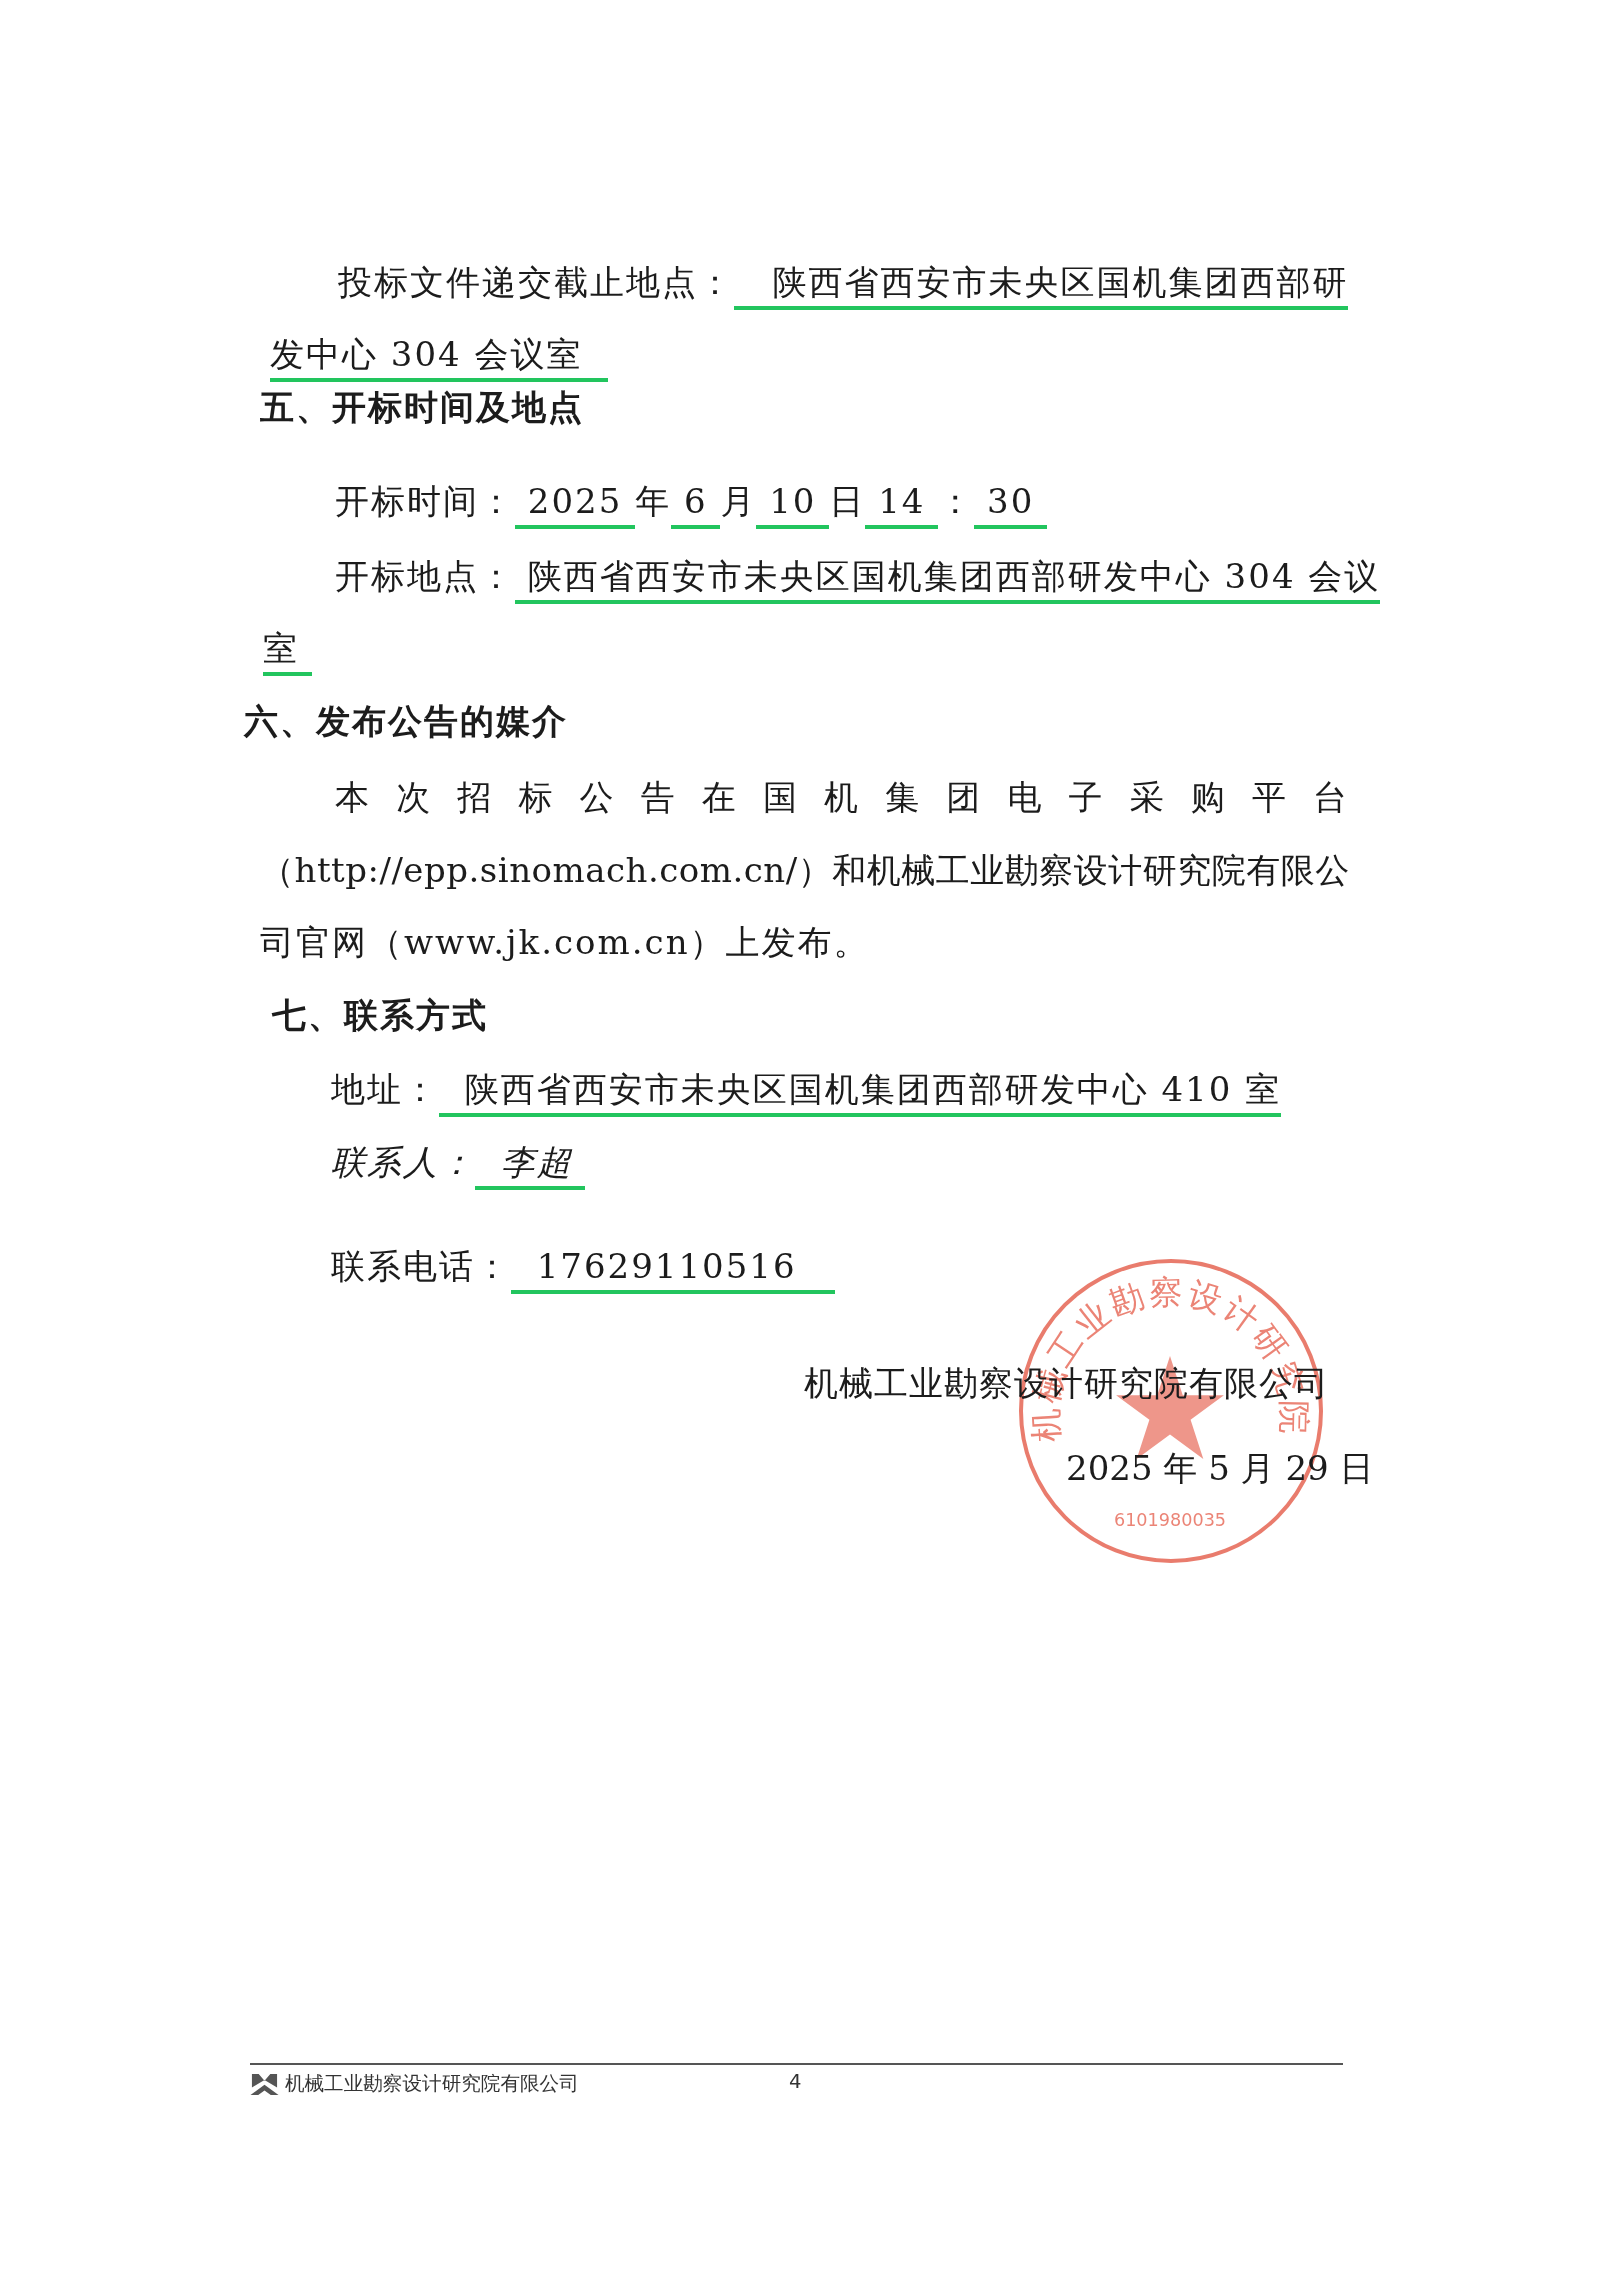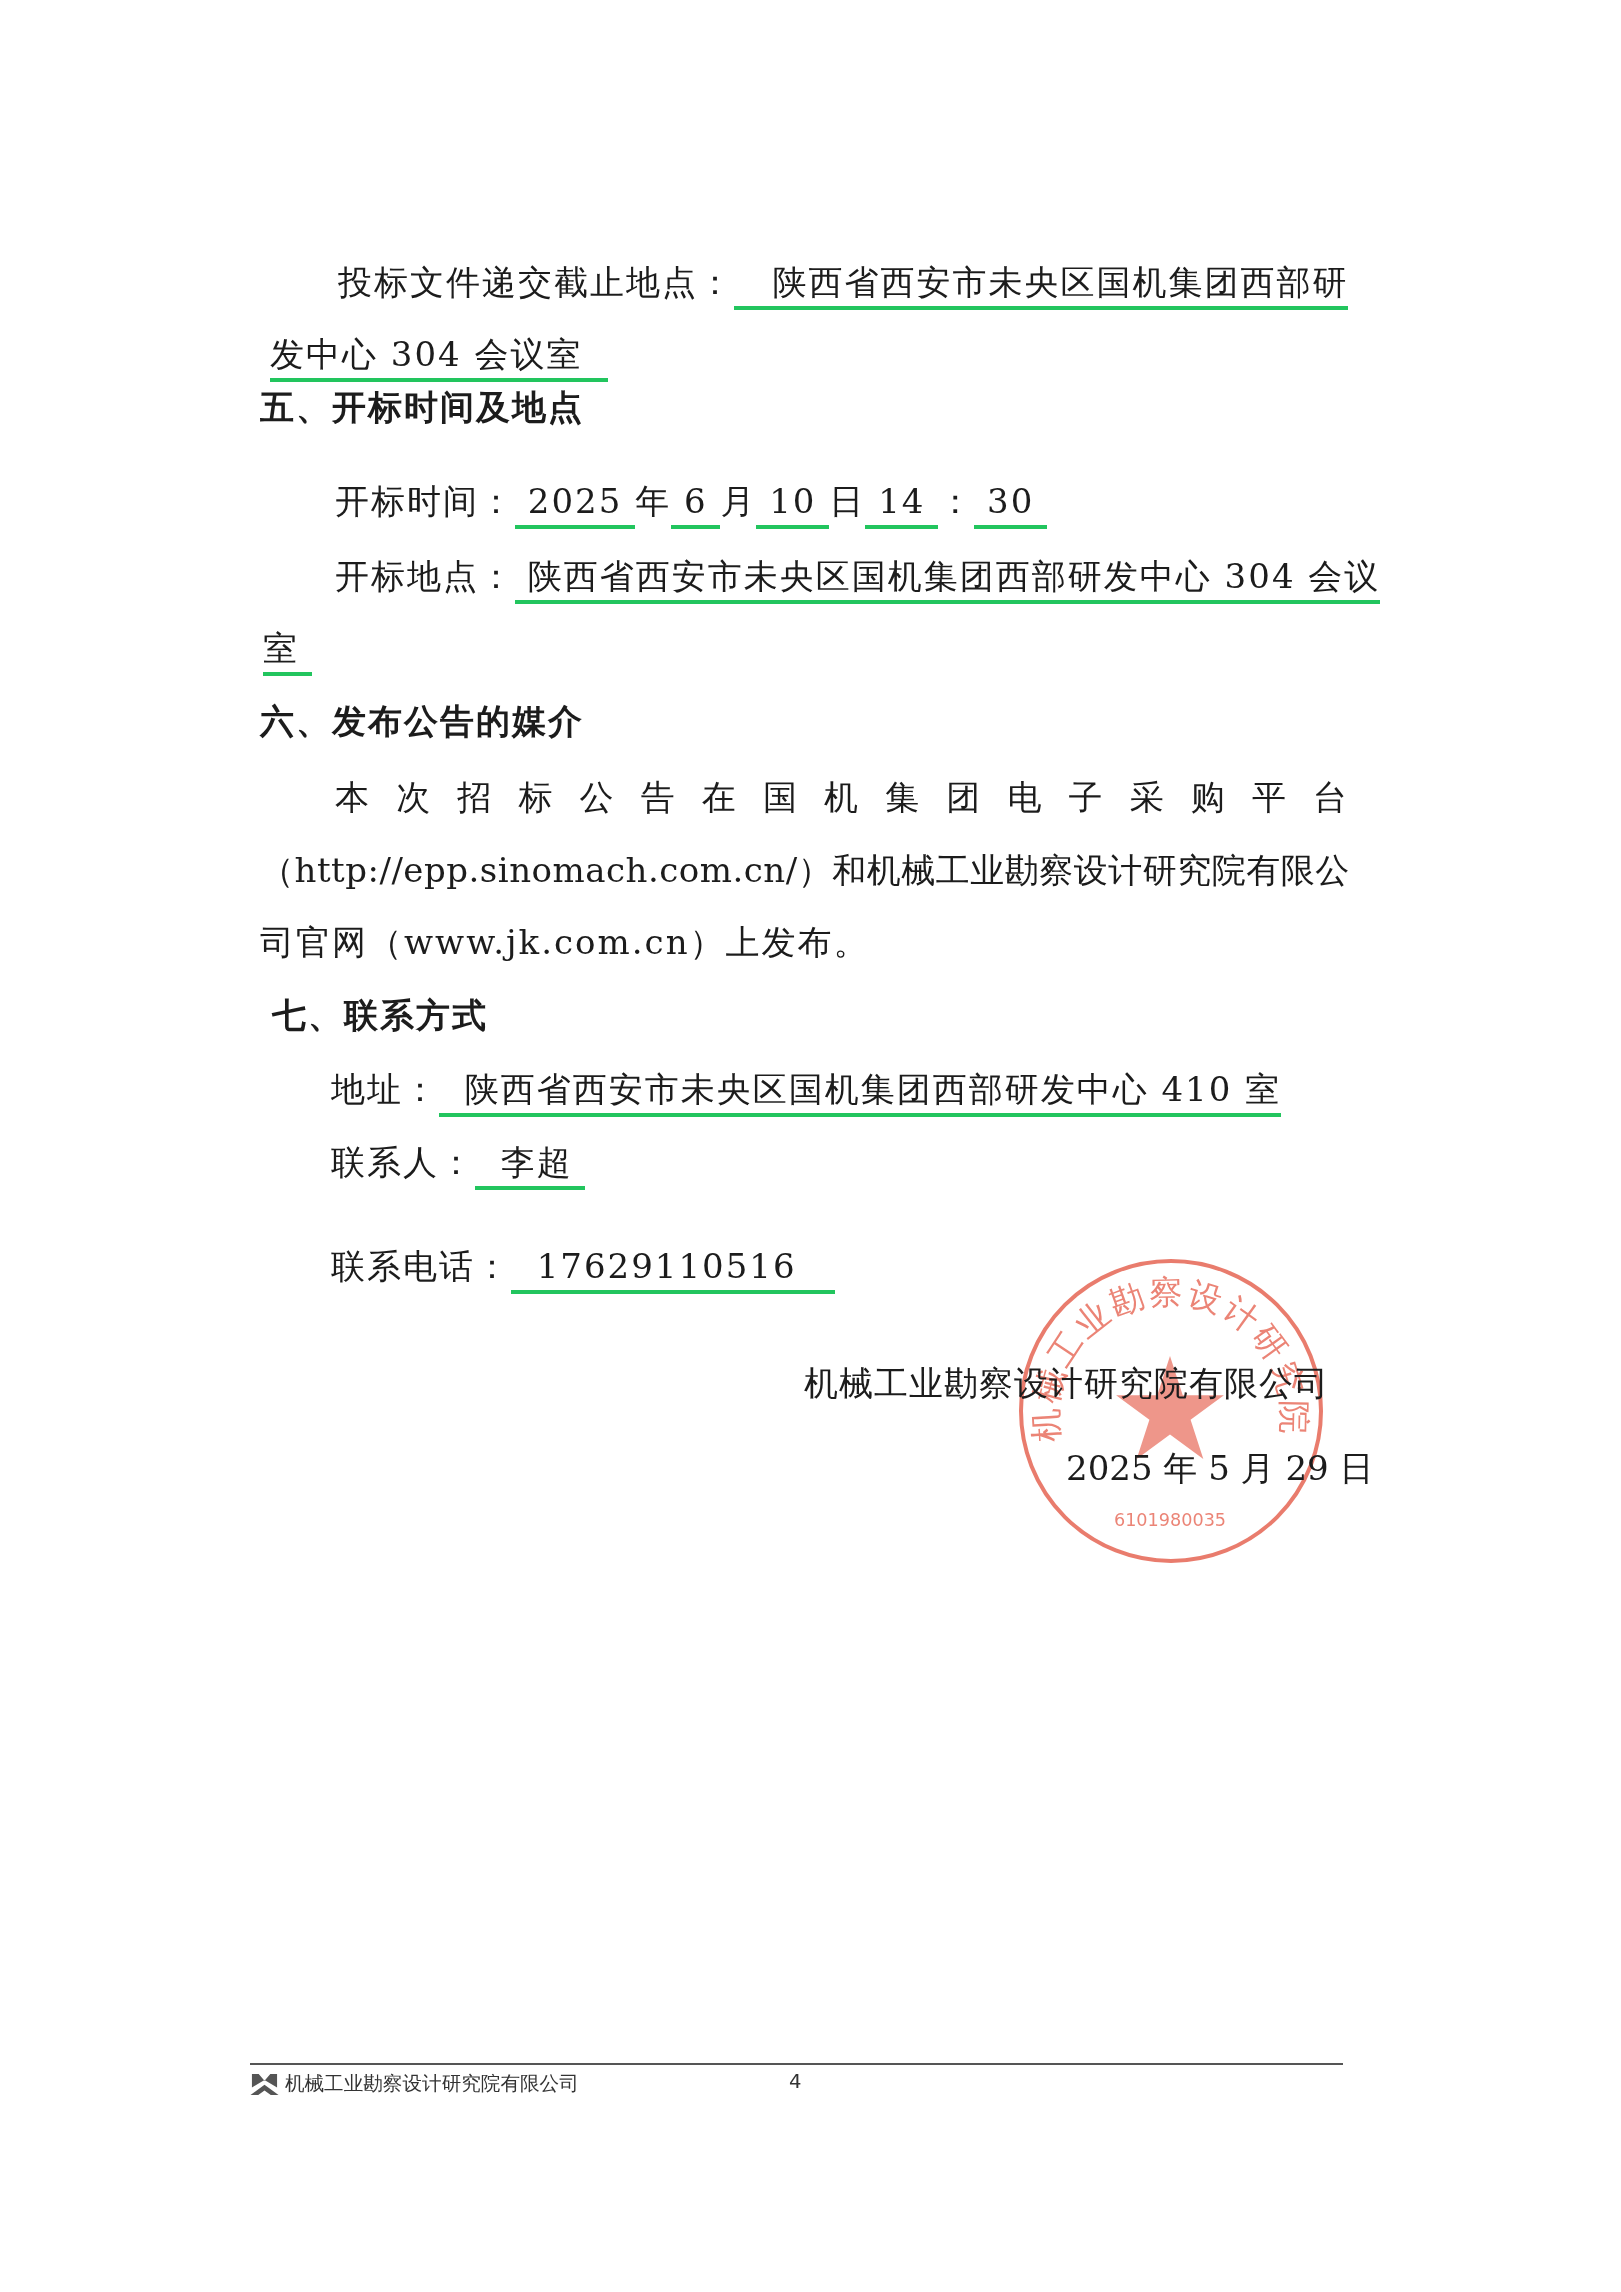--- a/index.html
+++ b/index.html
@@ -33,21 +33,21 @@
   <span>开标时间：</span><span class="u">&nbsp;<span>2025</span>&nbsp;</span><span>年</span><span class="u">&nbsp;<span>6</span>&nbsp;</span><span>月</span><span class="u">&nbsp;<span>10</span>&nbsp;</span><span>日</span><span class="u">&nbsp;<span>14</span>&nbsp;</span><span>：</span><span class="u">&nbsp;<span>30</span>&nbsp;</span>
 </div>
 
 <div class="line" style="left:335px; top:555px;">
   <span>开标地点：</span><span class="u">&nbsp;<span>陕西省西安市未央区国机集团西部研发中心 304 会议</span></span>
 </div>
 <div class="line" style="left:263px; top:627px;">
   <span class="u"><span>室</span>&nbsp;</span>
 </div>
 
-<div class="line heading" style="left:260px; top:700px;">六、发布公告的媒介</div>
+<div class="line heading" style="left:244px; top:700px;">六、发布公告的媒介</div>
 
 <div class="line spread" style="left:335px; top:776px; width:1012px;">
   <span>本</span>
   <span>次</span>
   <span>招</span>
   <span>标</span>
   <span>公</span>
   <span>告</span>
   <span>在</span>
   <span>国</span>
@@ -62,21 +62,21 @@
   <span>台</span>
 </div>
 <div class="line" style="left:260px; top:849px; letter-spacing:0.5px;">（http://epp.sinomach.com.cn/）和机械工业勘察设计研究院有限公</div>
 <div class="line" style="left:260px; top:921px;">司官网（www.jk.com.cn）上发布。</div>
 
 <div class="line heading" style="left:272px; top:994px;">七、联系方式</div>
 
 <div class="line" style="left:331px; top:1068px;">
   <span>地址：</span><span class="u">&nbsp;&nbsp;<span>陕西省西安市未央区国机集团西部研发中心 410 室</span></span>
 </div>
-<div class="line" style="left:331px; top:1141px;">
+<div class="line" style="left:331px; top:1141px;font-style:italic;">
   <span>联系人：</span><span class="u">&nbsp;&nbsp;<span>李超</span>&nbsp;</span>
 </div>
 <div class="line" style="left:331px; top:1213px;margin-top:32px;">
   <span>联系电话：</span><span class="u">&nbsp;&nbsp;<span>17629110516</span>&nbsp;&nbsp;&nbsp;</span>
 </div>
 
 <div class="stamp">
   <svg class="stamp-inner" viewBox="0 0 300 300" width="294" height="294">
     <defs>
       <path id="arc" d="M 40 190 A 115 115 0 1 1 260 190"></path>

